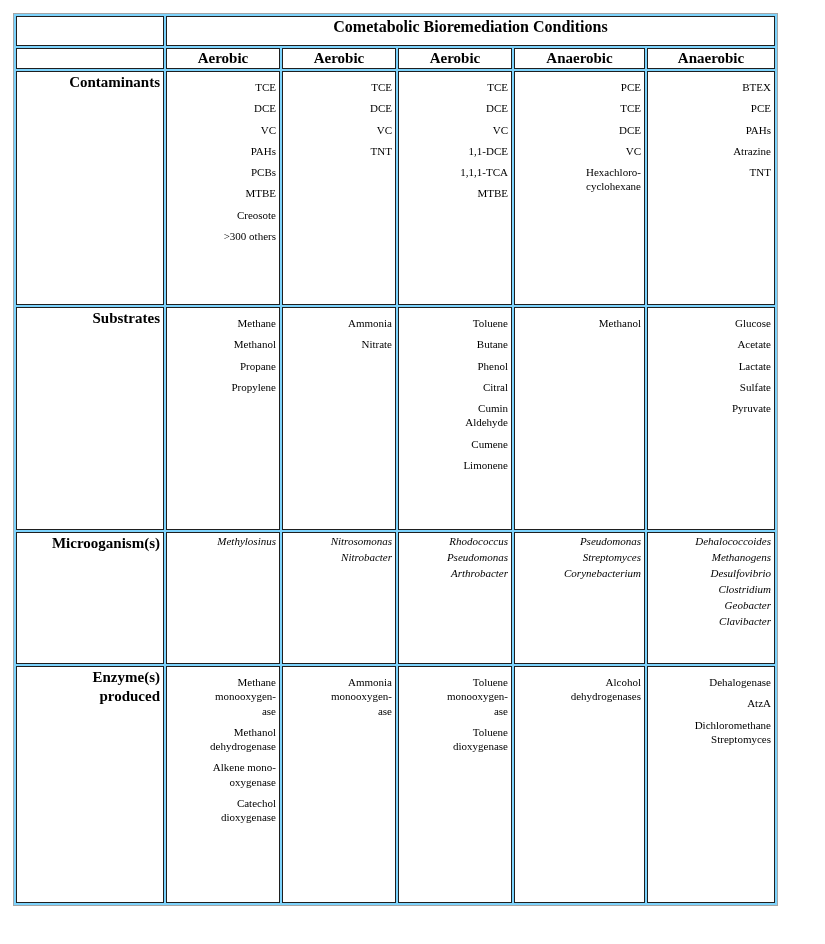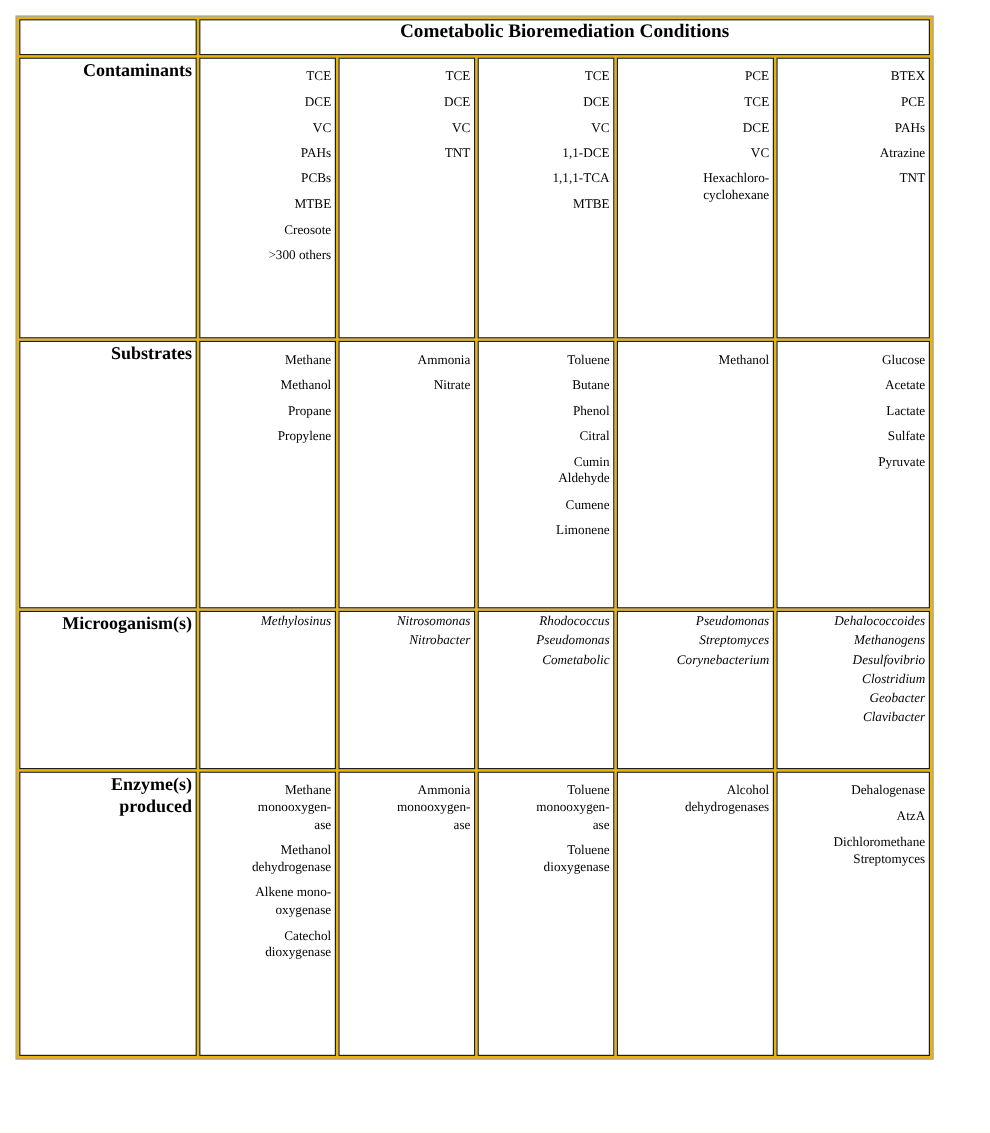--- a/index.html
+++ b/index.html
@@ -13,21 +13,21 @@
     font-family: "Liberation Serif", "DejaVu Serif", serif;
     color: #000000;
   }
   .table-wrap {
     padding: 13px 0 0 13px;
   }
   table.biorem {
     border-collapse: separate;
     border-spacing: 2px;
     border: 1px solid #a6a6a6;
-    background: #eab308;
+    background: #7dd3fc;
     table-layout: fixed;
   }
   table.biorem th,
   table.biorem td {
     border: 1px solid #1f1f1f;
     background: #ffffff;
     padding: 1px 3px;
     vertical-align: top;
     overflow: hidden;
   }
@@ -99,20 +99,28 @@
         <col class="c-2">
         <col class="c-3">
         <col class="c-4">
         <col class="c-5">
     </colgroup>
     <thead>
       <tr class="title-row">
         <td class="corner"></td>
         <th class="title-cell" colspan="5">Cometabolic Bioremediation Conditions</th>
       </tr>
+      <tr class="cond-row">
+        <td class="corner"></td>
+        <th class="cond-cell">Aerobic</th>
+        <th class="cond-cell">Aerobic</th>
+        <th class="cond-cell">Aerobic</th>
+        <th class="cond-cell">Anaerobic</th>
+        <th class="cond-cell">Anaerobic</th>
+      </tr>
     </thead>
     <tbody>
       <tr class="r-contaminants">
         <th class="row-label">Contaminants</th>
         <td class="data-cell">
             <div class="item">TCE</div>
             <div class="item">DCE</div>
             <div class="item">VC</div>
             <div class="item">PAHs</div>
             <div class="item">PCBs</div>
@@ -188,21 +196,21 @@
         <td class="data-cell tight italic">
             <div class="item">Methylosinus</div>
           </td>
         <td class="data-cell tight italic">
             <div class="item">Nitrosomonas</div>
             <div class="item">Nitrobacter</div>
           </td>
         <td class="data-cell tight italic">
             <div class="item">Rhodococcus</div>
             <div class="item">Pseudomonas</div>
-            <div class="item">Cometabolic</div>
+            <div class="item">Arthrobacter</div>
           </td>
         <td class="data-cell tight italic">
             <div class="item">Pseudomonas</div>
             <div class="item">Streptomyces</div>
             <div class="item">Corynebacterium</div>
           </td>
         <td class="data-cell tight italic">
             <div class="item">Dehalococcoides</div>
             <div class="item">Methanogens</div>
             <div class="item">Desulfovibrio</div>

